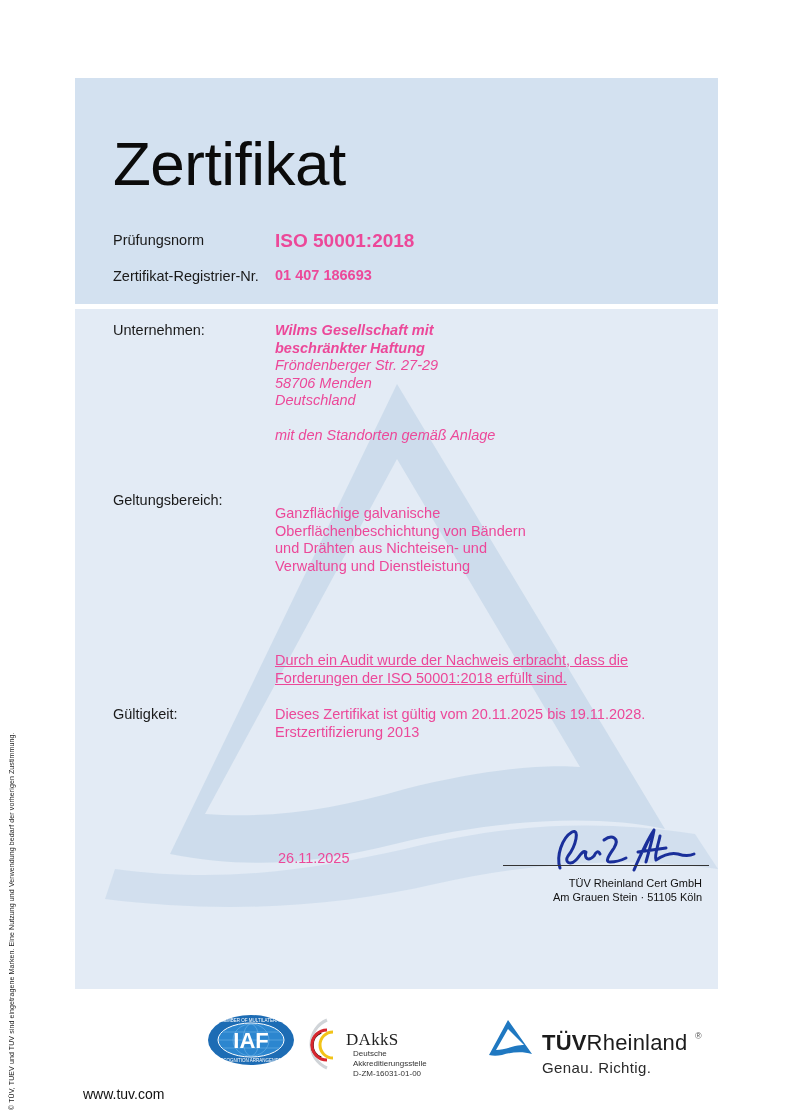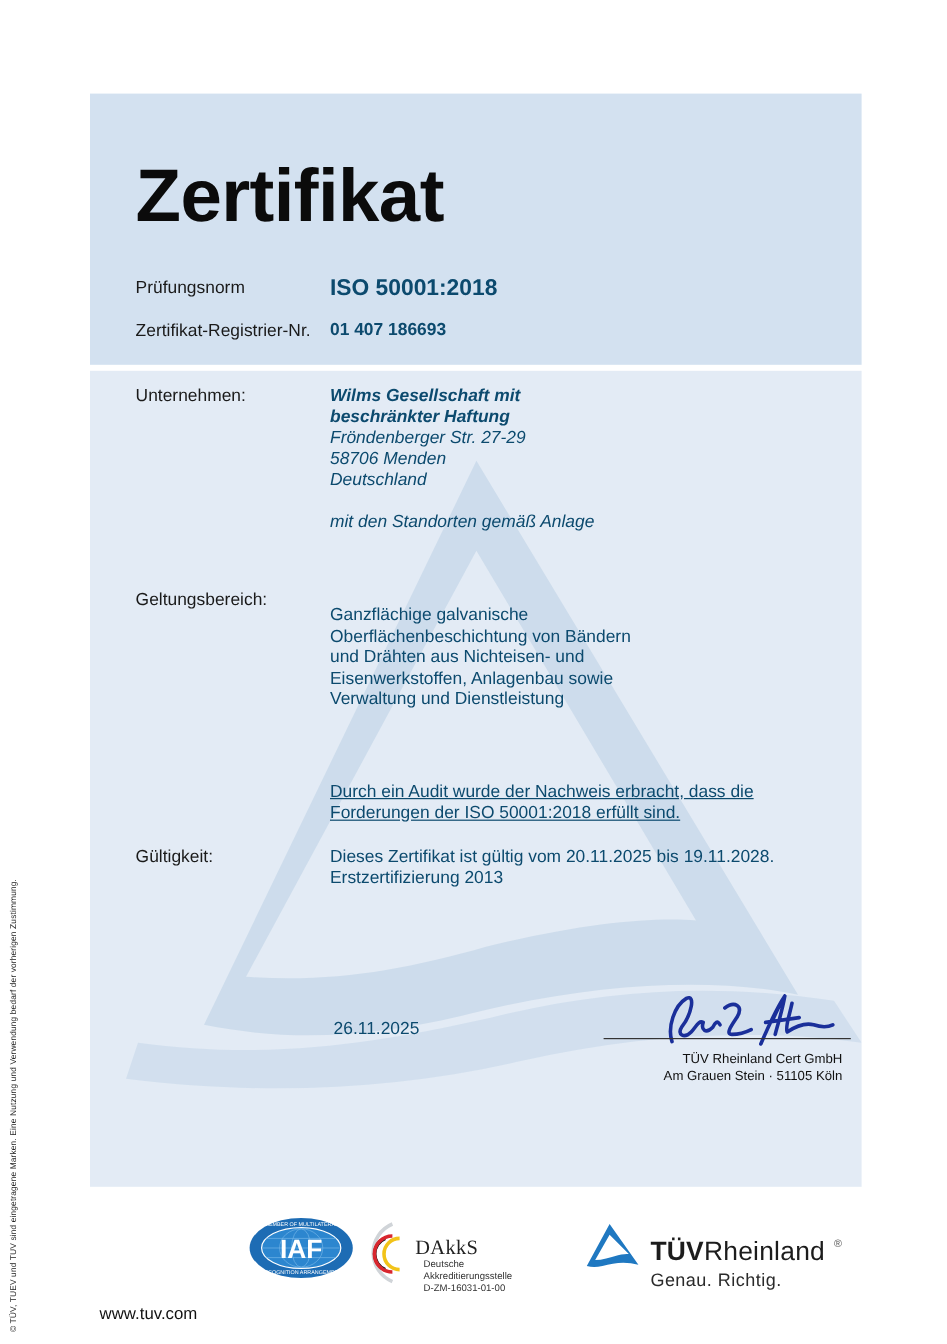--- a/index.html
+++ b/index.html
@@ -17,24 +17,24 @@
       background: #d3e1f0;
     }
     .main-panel {
       position: absolute; left: 75px; top: 309px; width: 643px; height: 680px;
       background: #e3ebf5; overflow: hidden;
     }
     .watermark { position: absolute; left: 0; top: 0; }
 
     .title {
       position: absolute; left: 113px; top: 128px;
-      font-size: 62px; font-weight: bold; letter-spacing: -0.5px; color: #0b0b0b;
+      font-size: 62px; font-weight: normal; letter-spacing: -0.5px; color: #0b0b0b;
     }
     .lbl { position: absolute; font-size: 14.5px; color: #1a1a1a; }
-    .val { position: absolute; font-size: 14.5px; color: #0c4a6e; line-height: 17.5px; }
+    .val { position: absolute; font-size: 14.5px; color: #ec4899; line-height: 17.5px; }
     .bold { font-weight: bold; }
     .norm-val { font-size: 19px; font-weight: bold; }
 
     .sig-line {
       position: absolute; left: 503px; top: 865px; width: 206px; height: 1px; background: #333;
     }
     .sig { position: absolute; left: 548px; top: 826px; }
     .issuer { position: absolute; right: 87px; top: 877px; text-align: right; font-size: 11px; line-height: 13.5px; color: #111; }
 
     .footer-url { position: absolute; left: 83px; top: 1042px; font-size: 14px; color: #111; margin-top: 44px; }
@@ -78,21 +78,20 @@
   <div>58706 Menden</div>
   <div>Deutschland</div>
   <div style="margin-top:17px;">mit den Standorten gemäß Anlage</div>
 </div>
 
 <div class="lbl" style="left:113px; top:492px;">Geltungsbereich:</div>
 <div class="val" style="left:275px; top:505px;">
   <div>Ganzflächige galvanische</div>
   <div>Oberflächenbeschichtung von Bändern</div>
   <div>und Drähten aus Nichteisen- und</div>
-  <div>Eisenwerkstoffen, Anlagenbau sowie</div>
   <div>Verwaltung und Dienstleistung</div>
 </div>
 
 <div class="val" style="left:275px; top:652px;text-decoration:underline;">
   <div>Durch ein Audit wurde der Nachweis erbracht, dass die</div>
   <div>Forderungen der ISO 50001:2018 erfüllt sind.</div>
 </div>
 
 <div class="lbl" style="left:113px; top:706px;">Gültigkeit:</div>
 <div class="val" style="left:275px; top:706px;">

